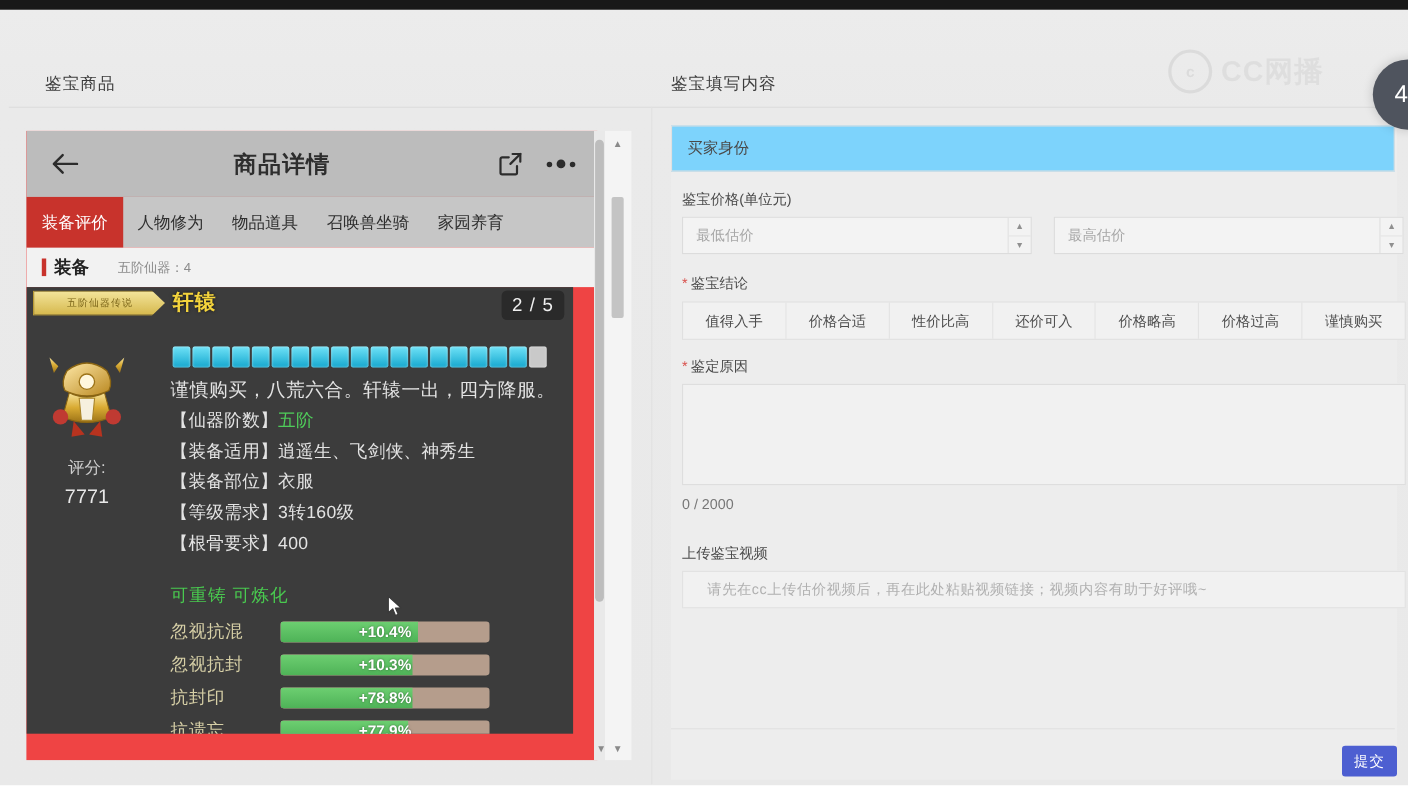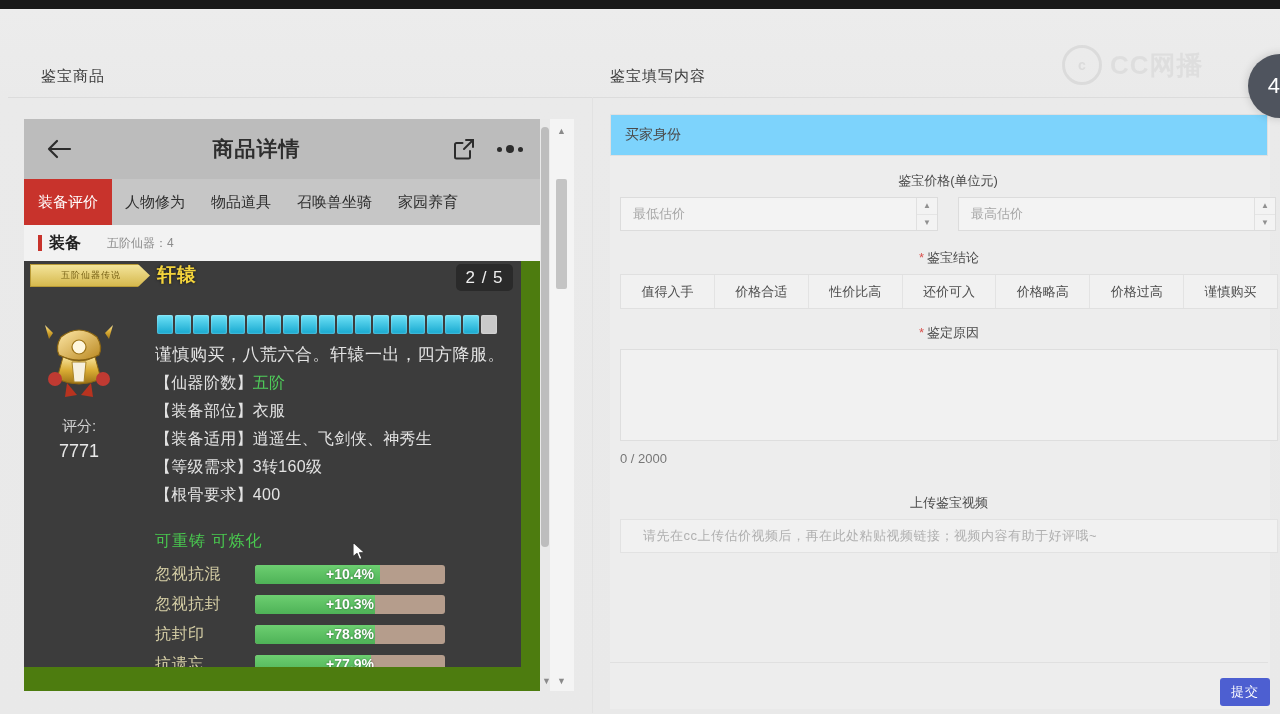--- a/index.html
+++ b/index.html
@@ -26,21 +26,21 @@
   }
   #colhead-left{left:41px;top:58px;}
   #colhead-right{left:610px;top:58px;}
 
   .head-divider{position:absolute;left:8px;top:88px;width:1262px;height:1px;background:#dcdcdc;}
   .col-divider{position:absolute;left:592px;top:88px;width:1px;height:616px;background:#e2e2e2;}
 
   
   .phone{
     position:absolute;left:24px;top:110px;width:519px;height:572px;
-    background:#4d7c0f;overflow:hidden;
+    background:#ef4444;overflow:hidden;
   }
   .phone-bar{
     position:relative;height:60px;background:#bcbcbc;display:flex;align-items:center;
   }
   .phone-bar .back{
     margin-left:20px;width:30px;height:30px;display:flex;align-items:center;justify-content:center;
   }
   .phone-bar .title{
     flex:1;text-align:center;font-size:21px;font-weight:bold;color:#2e2e2e;letter-spacing:1px;
     margin-left:-10px;
@@ -137,21 +137,21 @@
   .form-panel{
     position:absolute;left:610px;top:105px;width:660px;height:595px;background:#ededed;
   }
   .buyer-box{
     position:absolute;left:0;top:0;width:658px;height:42px;border:1px solid #e0e0e0;background:#7dd3fc;
     display:flex;align-items:center;padding-left:14px;box-sizing:border-box;
   }
   .buyer-label{font-size:14px;color:#4a4a4a;}
 
   .fld{position:absolute;}
-  .fld-label{font-size:13px;color:#4a4a4a;margin-bottom:7px;display:block;text-align:center;}
+  .fld-label{font-size:13px;color:#4a4a4a;margin-bottom:7px;display:block;}
   .req::before{content:"*";color:#d9534f;margin-right:3px;font-size:13px;}
 
   .price-row{display:flex;gap:20px;}
   .num-input{
     position:relative;width:318px;height:34px;border:1px solid #dcdcdc;background:#f3f3f3;box-sizing:border-box;
     display:flex;align-items:center;
   }
   .num-input .ph{font-size:13px;color:#a7a7a7;padding-left:12px;}
   .spin{
     position:absolute;right:0;top:0;width:20px;height:100%;border-left:1px solid #e0e0e0;
@@ -307,22 +307,22 @@
           <div class="seg"></div>
           <div class="seg"></div>
           <div class="seg"></div>
           <div class="seg off"></div>
         </div>
 
         <div class="desc">谨慎购买，八荒六合。轩辕一出，四方降服。</div>
 
         <div class="attrs">
           <div class="attr"><span>【仙器阶数】</span><span class="val-green">五阶</span></div>
+          <div class="attr"><span>【装备适用】</span><span>逍遥生、飞剑侠、神秀生</span></div>
           <div class="attr"><span>【装备部位】</span><span>衣服</span></div>
-          <div class="attr"><span>【装备适用】</span><span>逍遥生、飞剑侠、神秀生</span></div>
           <div class="attr"><span>【等级需求】</span><span>3转160级</span></div>
           <div class="attr"><span>【根骨要求】</span><span>400</span></div>
         </div>
 
         <div class="reforge">可重铸 可炼化</div>
 
         <div class="stats">
           <div class="stat-row">
             <div class="stat-name">忽视抗混</div>
             <div class="stat-bar">

